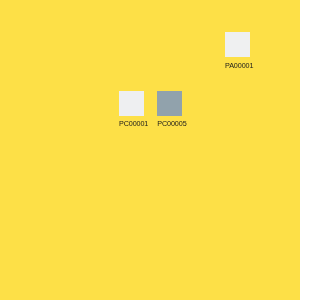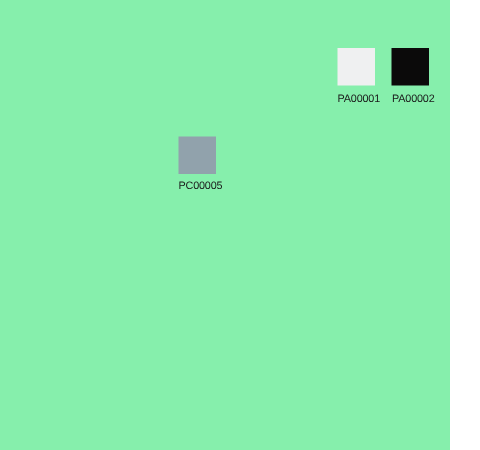--- a/index.html
+++ b/index.html
@@ -63,33 +63,33 @@
   #row-pa .swatch-cell {
     margin-right: 8px;
   }
   #row-pa .swatch-label {
     margin-top: 5px;
   }
 </style>
 </head>
 <body>
 
-<div id="palette-canvas" style="background-color: #86efac;">
+<div id="palette-canvas" style="background-color: #fde047;">
 
   <div class="swatch-row" id="row-pa">
     <div class="swatch-cell">
       <span class="swatch-chip" style="background-color: rgb(239, 240, 241);"></span>
       <span class="swatch-label">PA00001</span>
     </div>
-    <div class="swatch-cell">
-      <span class="swatch-chip" style="background-color: rgb(11, 10, 10);"></span>
-      <span class="swatch-label">PA00002</span>
-    </div>
   </div>
 
   <div class="swatch-row" id="row-pc">
+    <div class="swatch-cell">
+      <span class="swatch-chip" style="background-color: rgb(238, 239, 241);"></span>
+      <span class="swatch-label">PC00001</span>
+    </div>
     <div class="swatch-cell">
       <span class="swatch-chip" style="background-color: rgb(145, 162, 172);"></span>
       <span class="swatch-label">PC00005</span>
     </div>
   </div>
 
 </div>
 
 </body></html>

